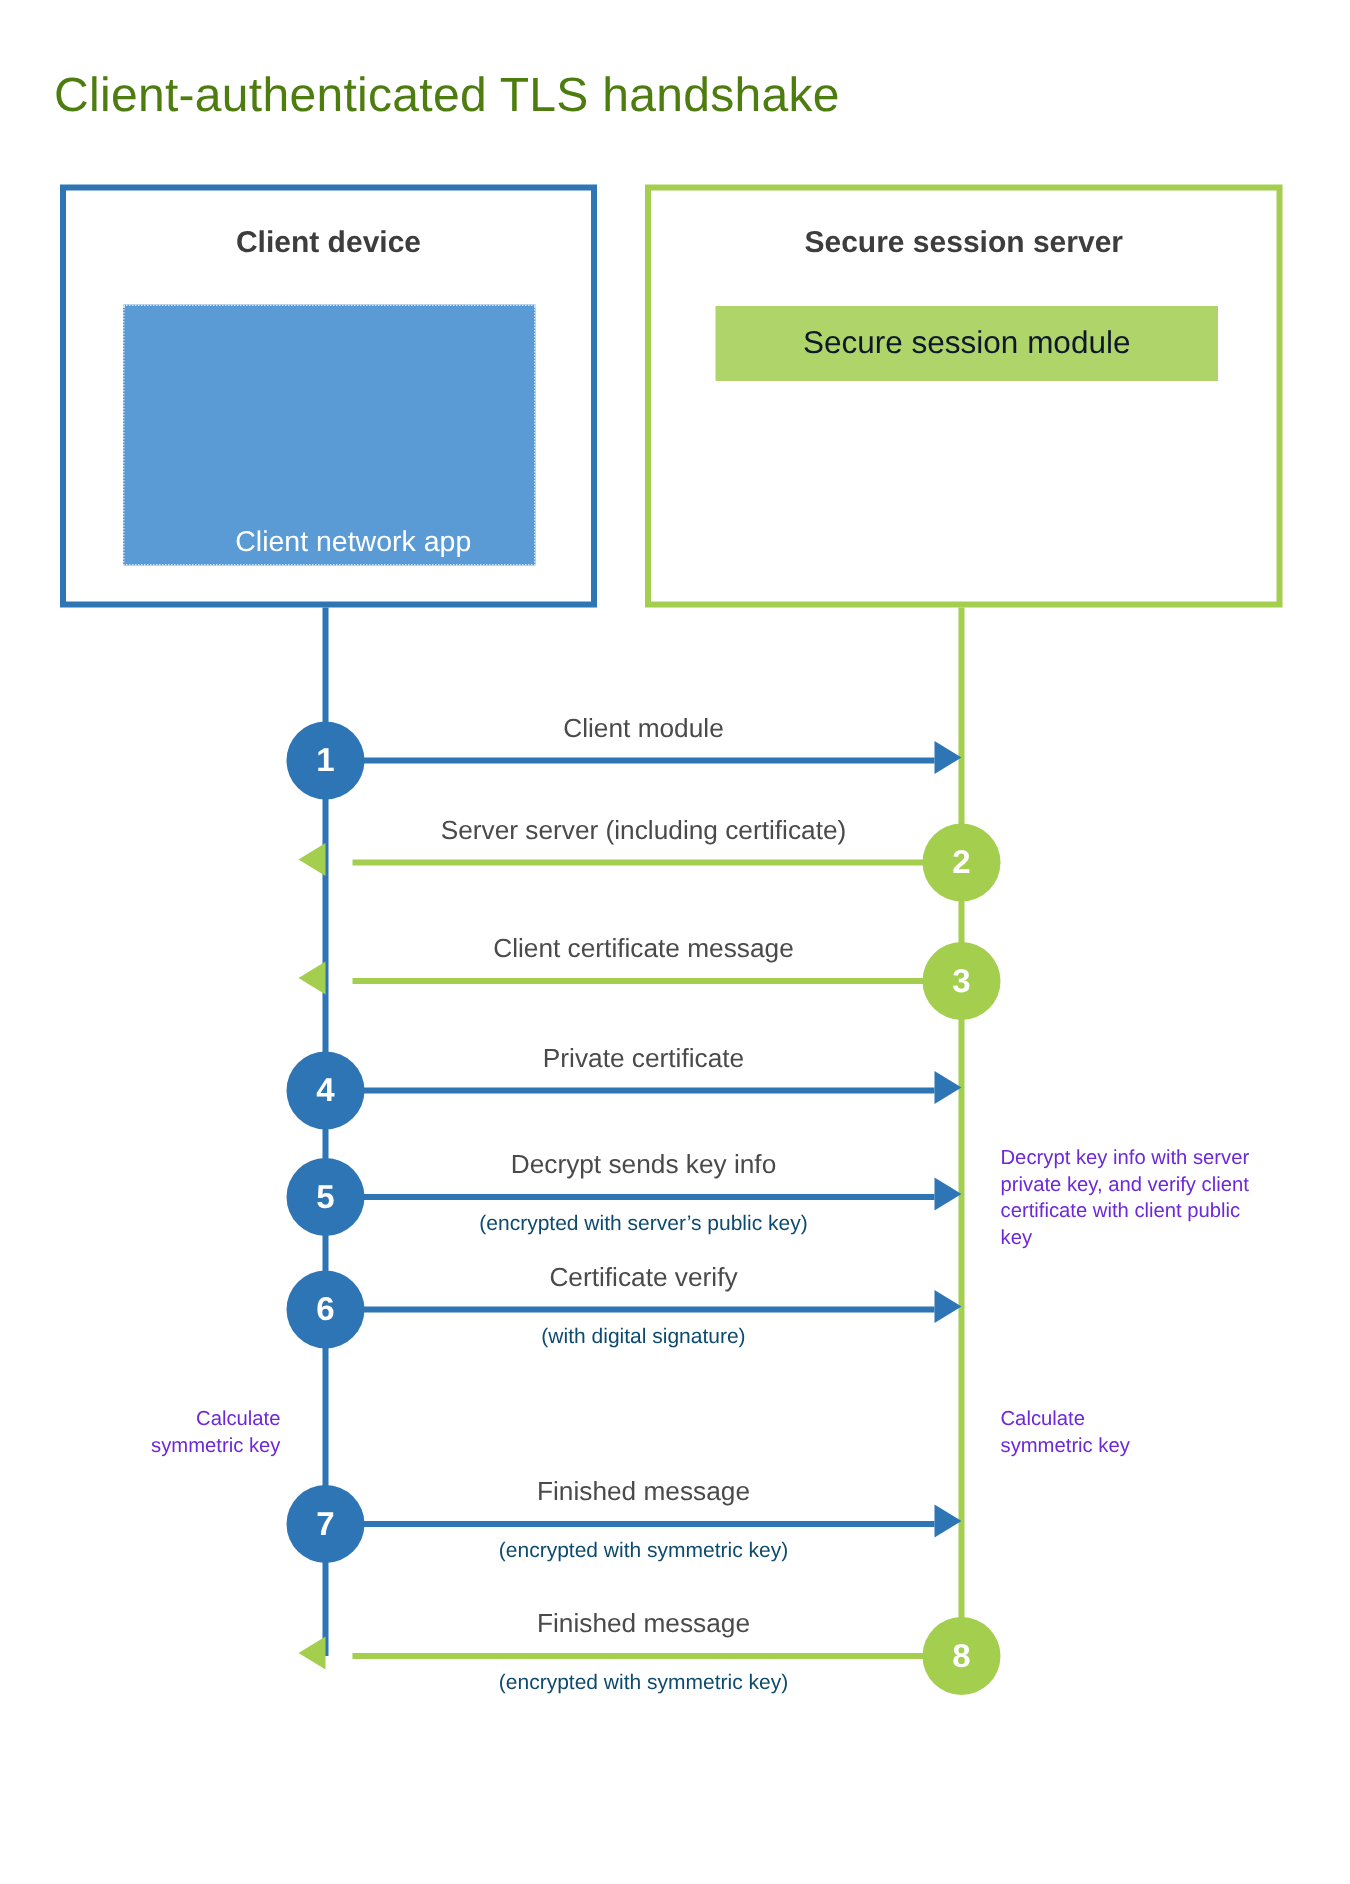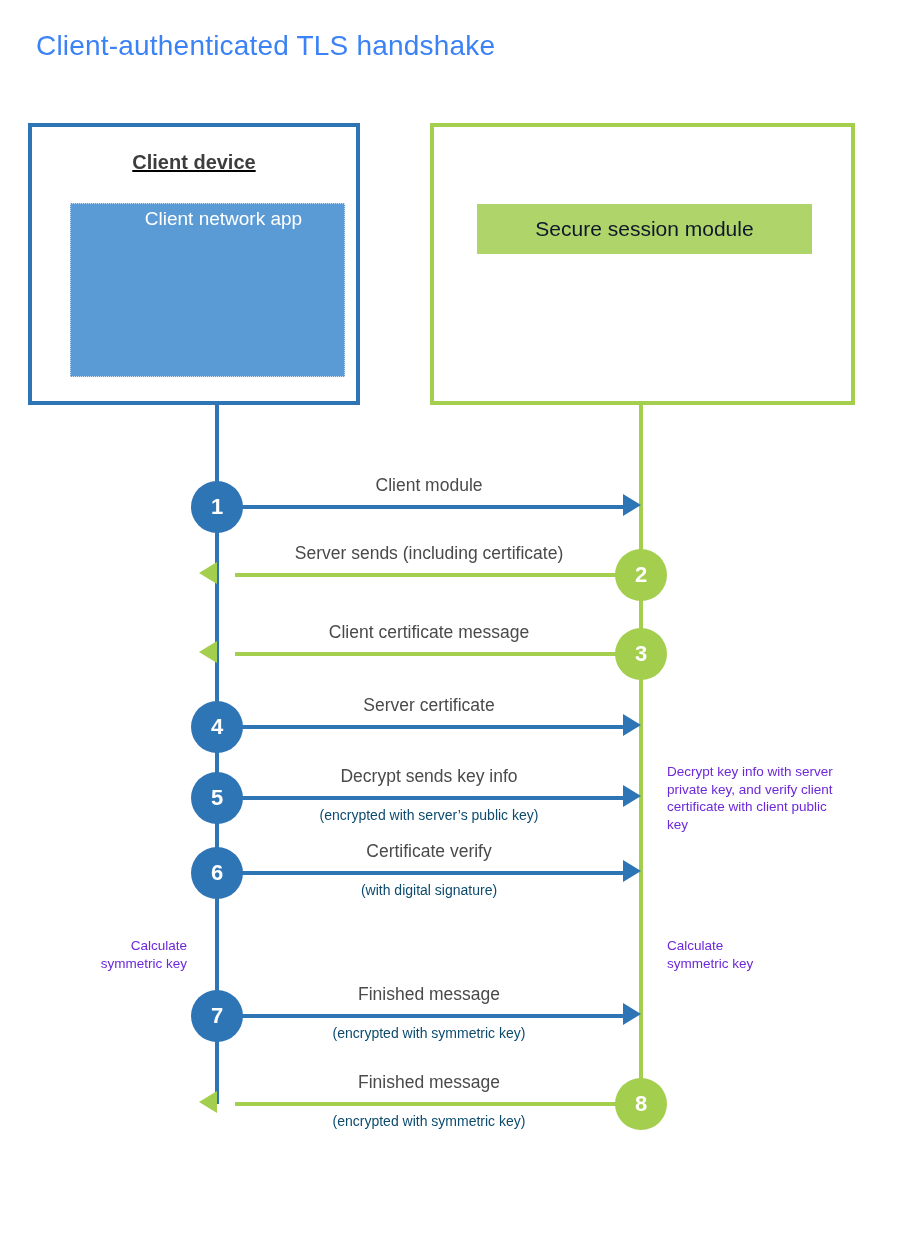--- a/index.html
+++ b/index.html
@@ -2,33 +2,33 @@
 <html><head>
 <meta charset="utf-8">
 <style>
   html,body { margin:0; padding:0; background:#ffffff; }
   .canvas {
     position:relative; width:900px; height:1256px; margin:0 auto;
     background:#ffffff; font-family:"Liberation Sans", sans-serif;
     overflow:hidden;
   }
   .page-title {
-    position:absolute; left:36px; top:30px;
-    font-size:28px; font-weight:400; color:#3b82f6; letter-spacing:0.2px;
+    position:absolute; left:36px; top:45px;
+    font-size:32px; font-weight:400; color:#4d7c0f; letter-spacing:0.2px;
   }
 
   
   .actor-box { position:absolute; top:123px; height:282px; box-sizing:border-box; background:#fff; }
-  .client-box { left:28px;  width:332px; border:4px solid #2E75B6;text-decoration:underline; }
+  .client-box { left:40px;  width:358px; border:4px solid #2E75B6; }
   .server-box { left:430px; width:425px; border:4px solid #A4CE4E; }
   .box-title  { margin-top:24px; text-align:center; font-weight:bold; font-size:20px; color:#3d3d3d; }
   .app-box {
     position:absolute; left:38px; top:76px; width:275px; height:174px;
     background:#5B9BD5; border:1px dotted #cfe3f5; box-sizing:border-box;
-    display:flex; align-items:flex-start; justify-content:center;padding-left:32px;
+    display:flex; align-items:flex-end; justify-content:center;padding-left:32px;
   }
   .app-box span { display:block; width:160px; text-align:center; color:#ffffff; font-size:19px; line-height:1.55; }
   .bar {
     position:absolute; left:43px; width:335px; height:50px; background:#AFD469;
     display:flex; align-items:center; justify-content:center;
     color:#0f172a; font-size:21px;
   }
   .bar1 { top:77px; } .bar2 { top:138px; } .bar3 { top:200px; }
 
   
@@ -80,49 +80,50 @@
   <div class="page-title">Client-authenticated TLS handshake</div>
 
   <div class="actor-box client-box">
     <div class="box-title">Client device</div>
     <div class="app-box">
       <span>Client network app</span>
     </div>
   </div>
 
   <div class="actor-box server-box">
+    <div class="box-title">Secure session server</div>
     <div class="bar bar1">Secure session module</div>
   </div>
 
   <div class="lifeline lifeline-client"></div>
   <div class="lifeline lifeline-server"></div>
 
   <div class="msg msg1 to-server">
     <div class="m-label">Client module</div>
     <div class="m-line"></div>
     <div class="m-head"></div>
     <div class="m-circle">1</div>
   </div>
 
   <div class="msg msg2 to-client">
-    <div class="m-label">Server sends (including certificate)</div>
+    <div class="m-label">Server server (including certificate)</div>
     <div class="m-line"></div>
     <div class="m-head"></div>
     <div class="m-circle">2</div>
   </div>
 
   <div class="msg msg3 to-client">
     <div class="m-label">Client certificate message</div>
     <div class="m-line"></div>
     <div class="m-head"></div>
     <div class="m-circle">3</div>
   </div>
 
   <div class="msg msg4 to-server">
-    <div class="m-label">Server certificate</div>
+    <div class="m-label">Private certificate</div>
     <div class="m-line"></div>
     <div class="m-head"></div>
     <div class="m-circle">4</div>
   </div>
 
   <div class="msg msg5 to-server">
     <div class="m-label">Decrypt sends key info</div>
     <div class="m-sub">(encrypted with server’s public key)</div>
     <div class="m-line"></div>
     <div class="m-head"></div>

